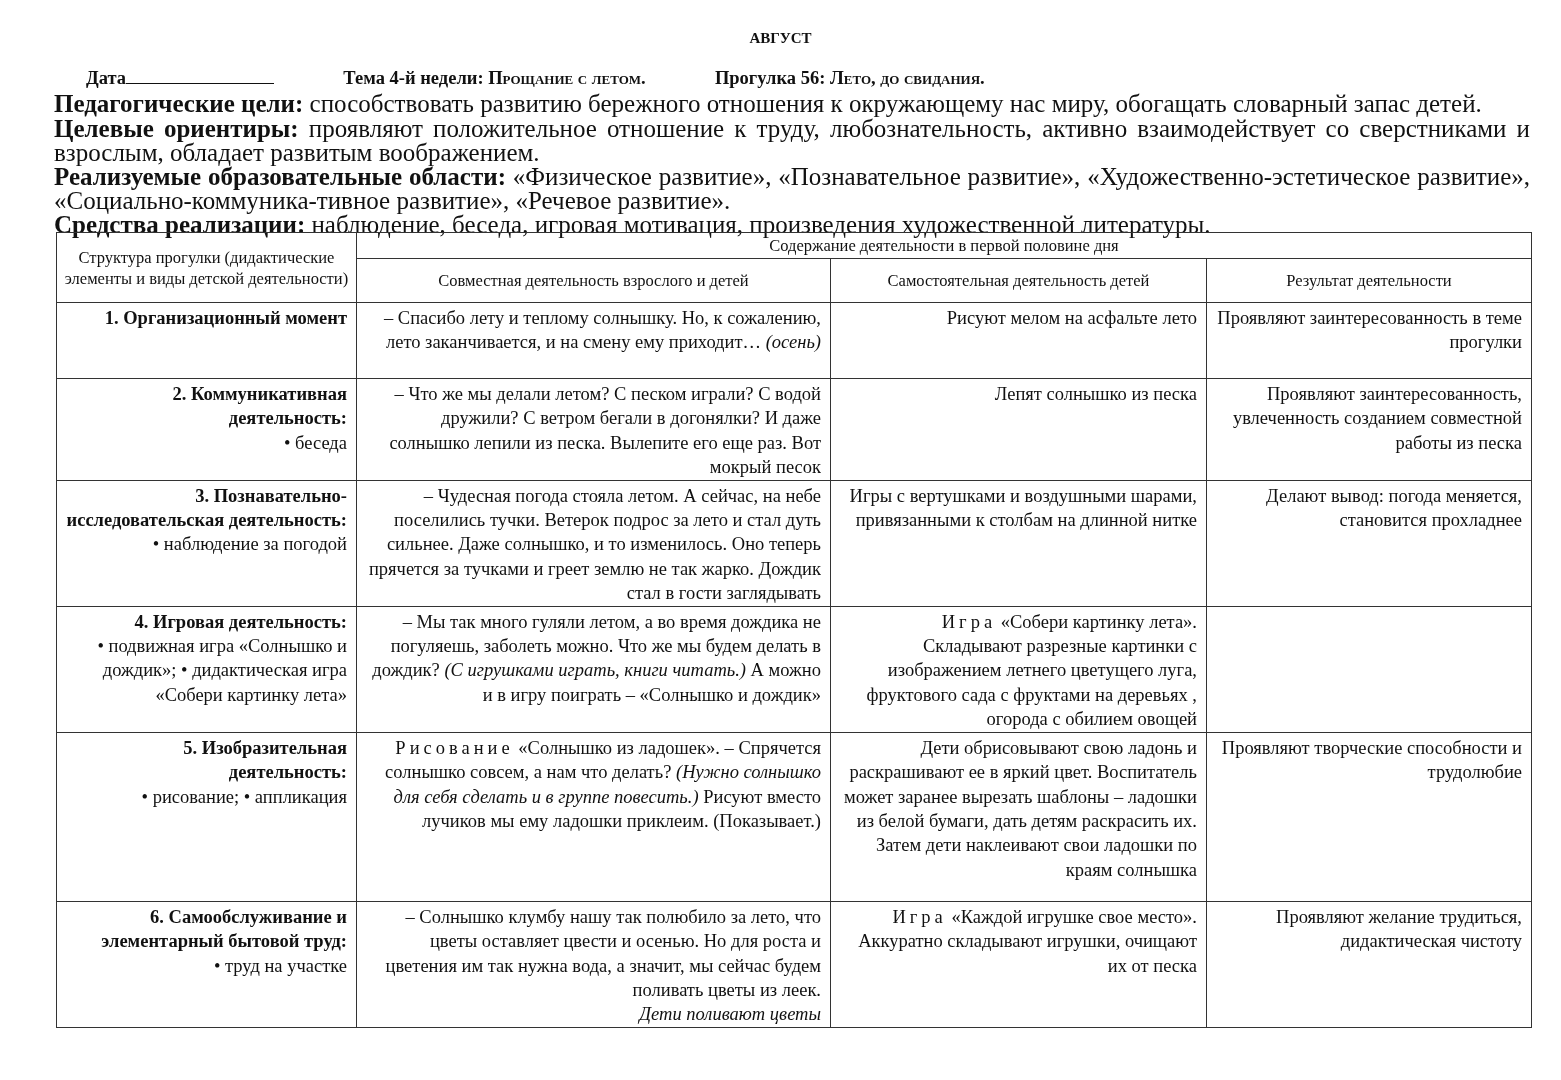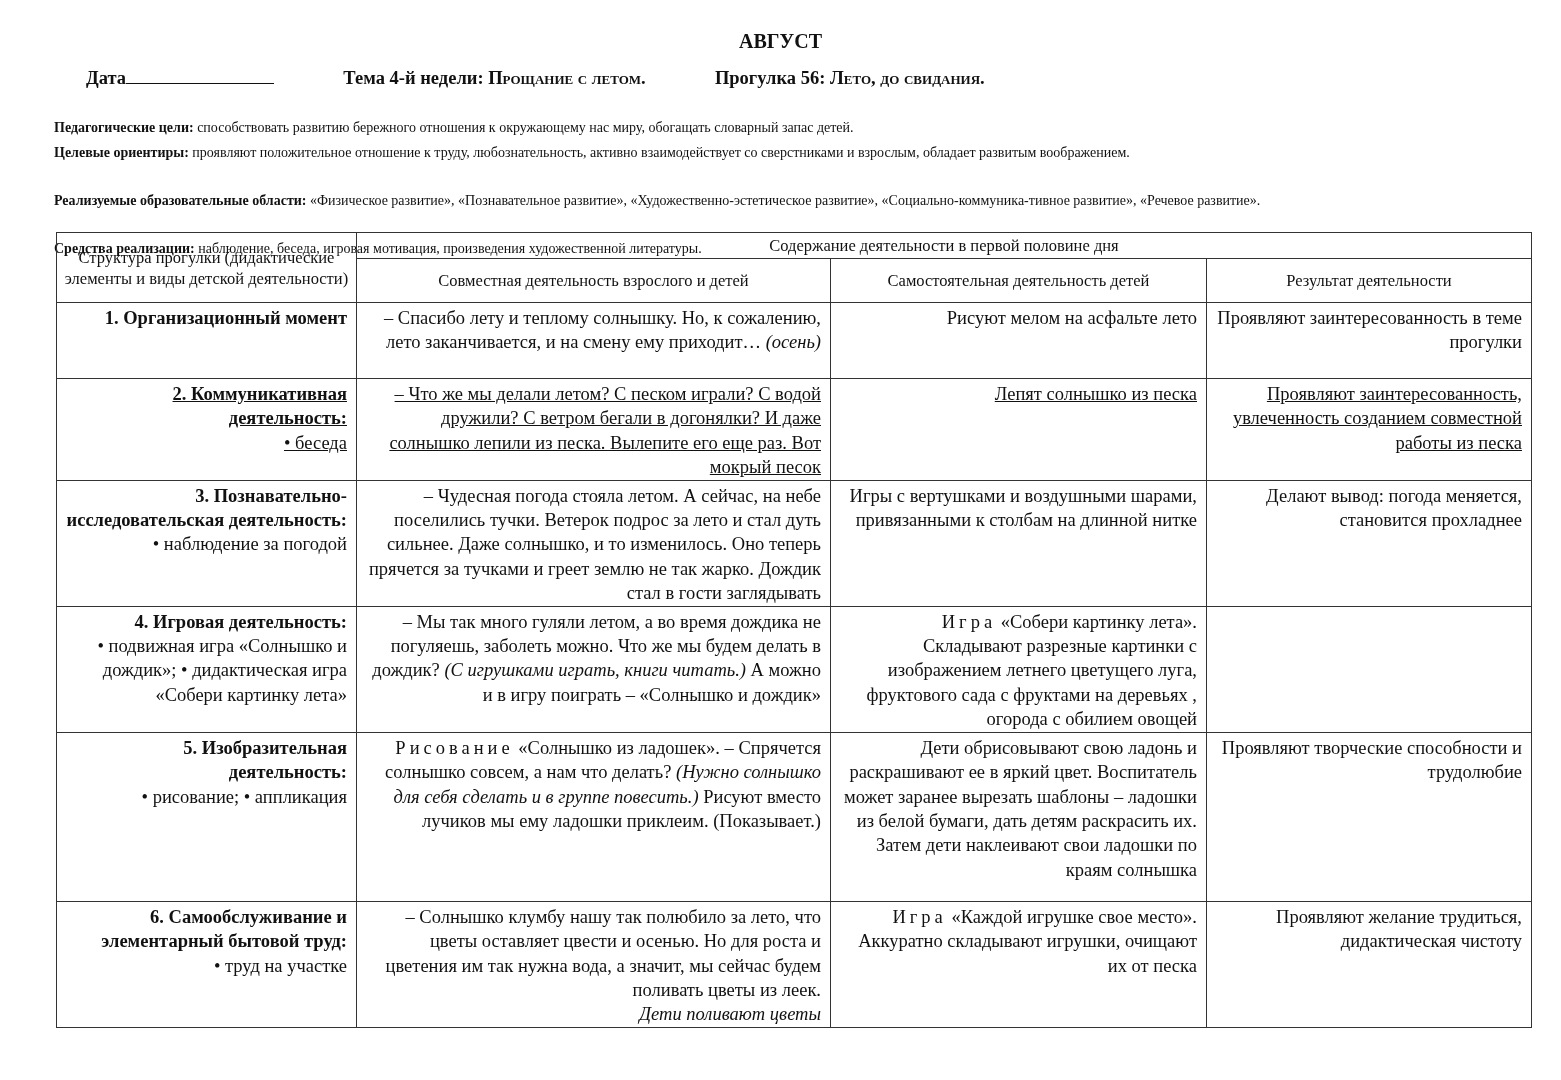--- a/index.html
+++ b/index.html
@@ -3,49 +3,48 @@
 <meta charset="utf-8">
 <style>
   html, body { margin: 0; padding: 0; background: #ffffff; }
   body {
     width: 1561px; height: 1080px; position: relative; overflow: hidden;
     font-family: "Liberation Serif", "DejaVu Serif", serif;
     color: #111;
   }
   .title {
     position: absolute; left: 0; width: 1561px; top: 30px;
-    text-align: center; font-weight: bold; font-size: 20px;
+    text-align: center; font-weight: bold; font-size: 15px;
   }
   .meta-line {
     position: absolute; left: 54px; top: 67px; font-size: 18.5px; white-space: nowrap;
   }
   .meta-line b { font-weight: bold; margin-left: 32px; }
   .meta-line .sc { font-variant: small-caps; font-weight: bold; }
   .blank { display: inline-block; width: 148px; border-bottom: 1.5px solid #111; height: 16px; vertical-align: baseline; }
   .para {
-    position: absolute; left: 54px; width: 1476px; font-size: 14px; line-height: 24px;
+    position: absolute; left: 54px; width: 1476px; font-size: 25px; line-height: 24px;
     text-align: justify;
-    margin-top: 24px;
   }
   .para b { font-weight: bold; }
   table.plan {
     position: absolute; left: 56px; top: 232px; width: 1475px;
     border-collapse: collapse; table-layout: fixed; font-size: 18.5px;
   }
   table.plan td, table.plan th {
     border: 1.5px solid #333; vertical-align: top; padding: 3px 9px 0 9px;
     line-height: 24.4px; text-align: right; font-weight: normal;
   }
   table.plan th { font-size: 16.5px; text-align: center; vertical-align: middle; line-height: 21px; padding: 2px 6px; }
   .col1 { width: 300px; } .col2 { width: 474px; } .col3 { width: 376px; } .col4 { width: 325px; }
   .stage-title { font-weight: bold; }
   .it { font-style: italic; }
   .sp { letter-spacing: 4px; }
   .r1 td { height: 72px; }
-  .r2 td { height: 96px; text-decoration: underline; }
+  .r2 td { height: 96px; }
   .r3 td { height: 120px; }
   .r4 td { height: 120px; }
   .r5 td { height: 165px; }
   .r6 td { height: 120px; }
 </style>
 </head>
 <body>
 
 <div class="title">АВГУСТ</div>
 

